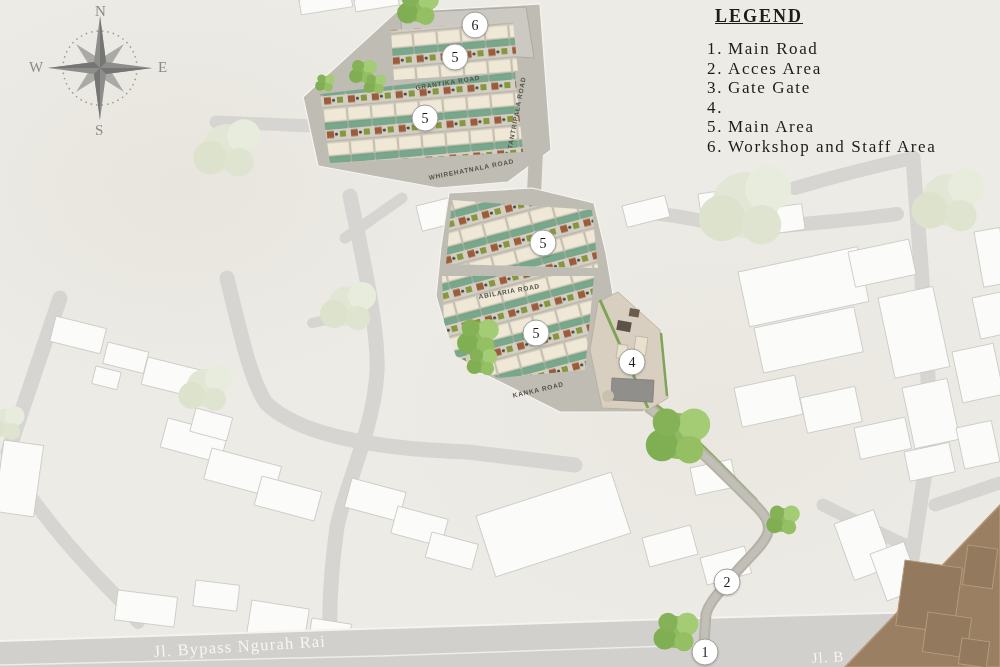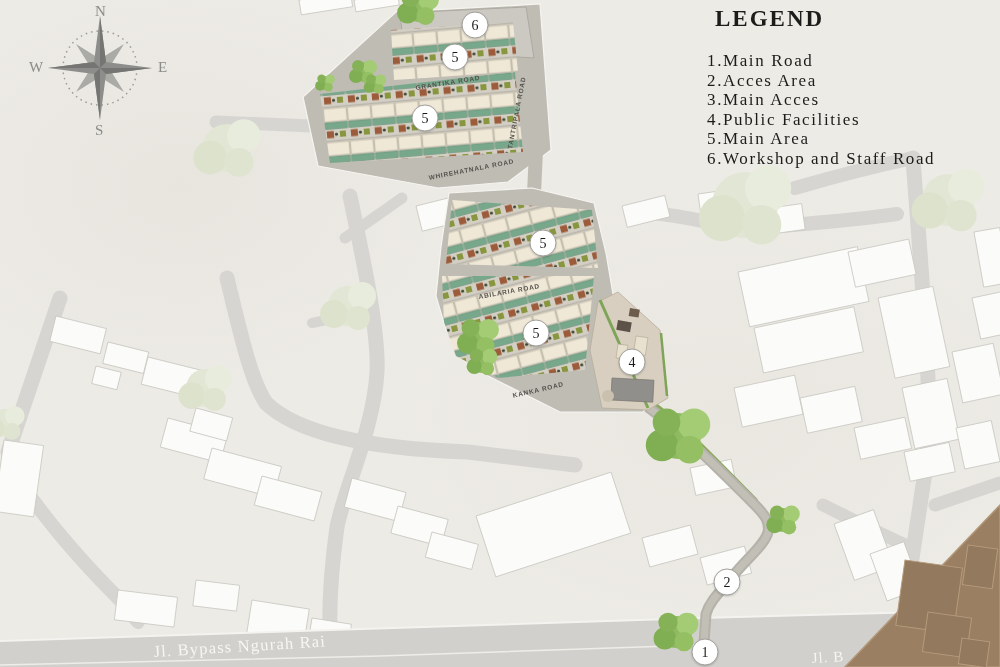--- a/index.html
+++ b/index.html
@@ -9,24 +9,24 @@
       radial-gradient(420px 300px at 18% 28%, #e7e5de 0%, rgba(231,229,222,0) 70%),
       radial-gradient(500px 340px at 72% 62%, #e9e7e0 0%, rgba(233,231,224,0) 70%),
       #edebe5;
     font-family:"Liberation Serif", serif;
   }
   #stage svg{position:absolute;left:0;top:0;}
   
   .compass-label{position:absolute;color:#8b8b88;font-size:15px;font-family:"Liberation Serif",serif;}
   
   #legend{position:absolute;left:703px;top:6px;width:292px;color:#1c1c1a;}
-  #legend .title{font-size:23px;font-weight:bold;letter-spacing:2px;margin-left:12px;margin-bottom:19px;}
+  #legend .title{font-size:18px;font-weight:bold;letter-spacing:2px;text-decoration:underline;margin-left:12px;margin-bottom:12px;}
   #legend .item{font-size:17px;letter-spacing:1.6px;line-height:19.6px;white-space:nowrap;display:flex;}
   #legend .num{width:20px;text-align:right;flex:none;}
-  #legend .lbl{}
+  #legend .lbl{margin-left:5px;}
   
   .road-label{position:absolute;font-family:"Liberation Sans",sans-serif;font-size:6.5px;font-weight:600;
     letter-spacing:0.8px;color:#54524d;white-space:nowrap;transform-origin:0 0;}
   
   #bypass-label{position:absolute;left:153px;top:642px;color:#f7f6f3;font-size:16.5px;letter-spacing:1.2px;
     transform:rotate(-3.5deg);transform-origin:0 0;white-space:nowrap;}
   
   .marker{position:absolute;width:25px;height:25px;border-radius:50%;background:#fff;border:1px solid #a19f9a;
     box-shadow:0 1px 2px rgba(0,0,0,.18);display:flex;align-items:center;justify-content:center;
     font-size:14px;color:#1a1a18;transform:translate(-50%,-50%);}
@@ -219,33 +219,32 @@
     <div class="item">
       <span class="num">1.</span>
       <span class="lbl">Main Road</span>
     </div>
     <div class="item">
       <span class="num">2.</span>
       <span class="lbl">Acces Area</span>
     </div>
     <div class="item">
       <span class="num">3.</span>
-      <span class="lbl">Main Acces</span>
+      <span class="lbl">Gate Gate</span>
     </div>
     <div class="item">
       <span class="num">4.</span>
-      <span class="lbl">Public Facilities</span>
     </div>
     <div class="item">
       <span class="num">5.</span>
       <span class="lbl">Main Area</span>
     </div>
     <div class="item">
       <span class="num">6.</span>
-      <span class="lbl">Workshop and Staff Road</span>
+      <span class="lbl">Workshop and Staff Area</span>
     </div>
   </div>
 
   <div class="road-label" style="left:415px;top:84px;transform:rotate(-9deg);">GRANTIKA ROAD</div>
   <div class="road-label" style="left:506px;top:148px;transform:rotate(-79deg);">TANTRIPALA ROAD</div>
   <div class="road-label" style="left:428px;top:174px;transform:rotate(-11deg);">WHIREHATNALA ROAD</div>
   <div class="road-label" style="left:478px;top:293px;transform:rotate(-10deg);">ABILARIA ROAD</div>
   <div class="road-label" style="left:512px;top:392px;transform:rotate(-13deg);">KANKA ROAD</div>
 
   <div id="bypass-label">Jl. Bypass Ngurah Rai</div>

